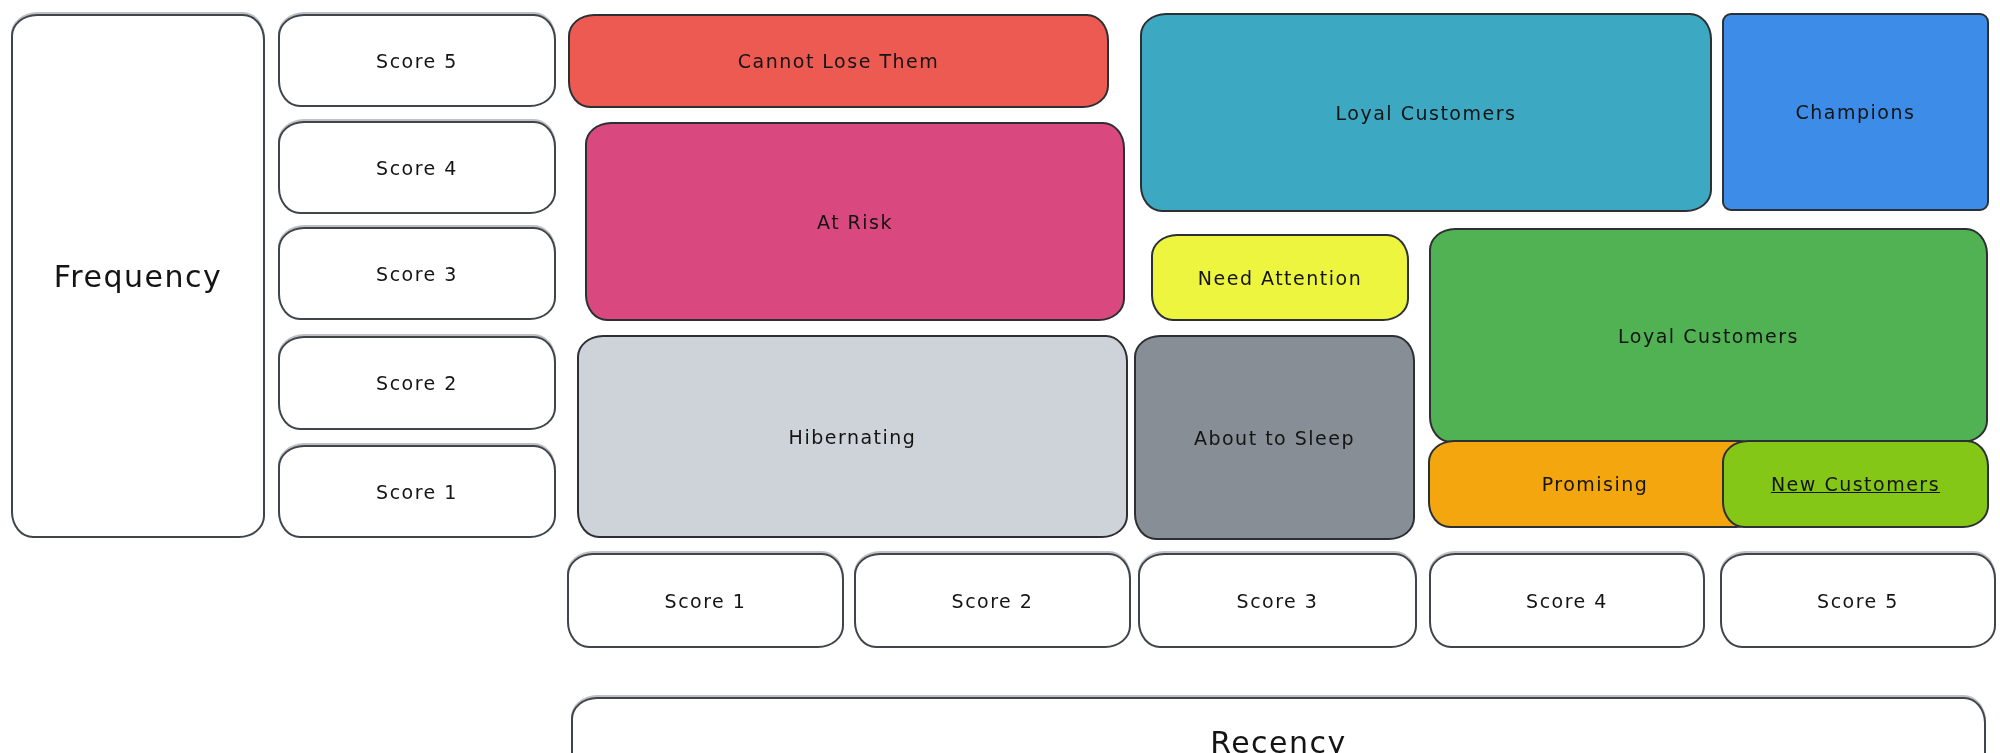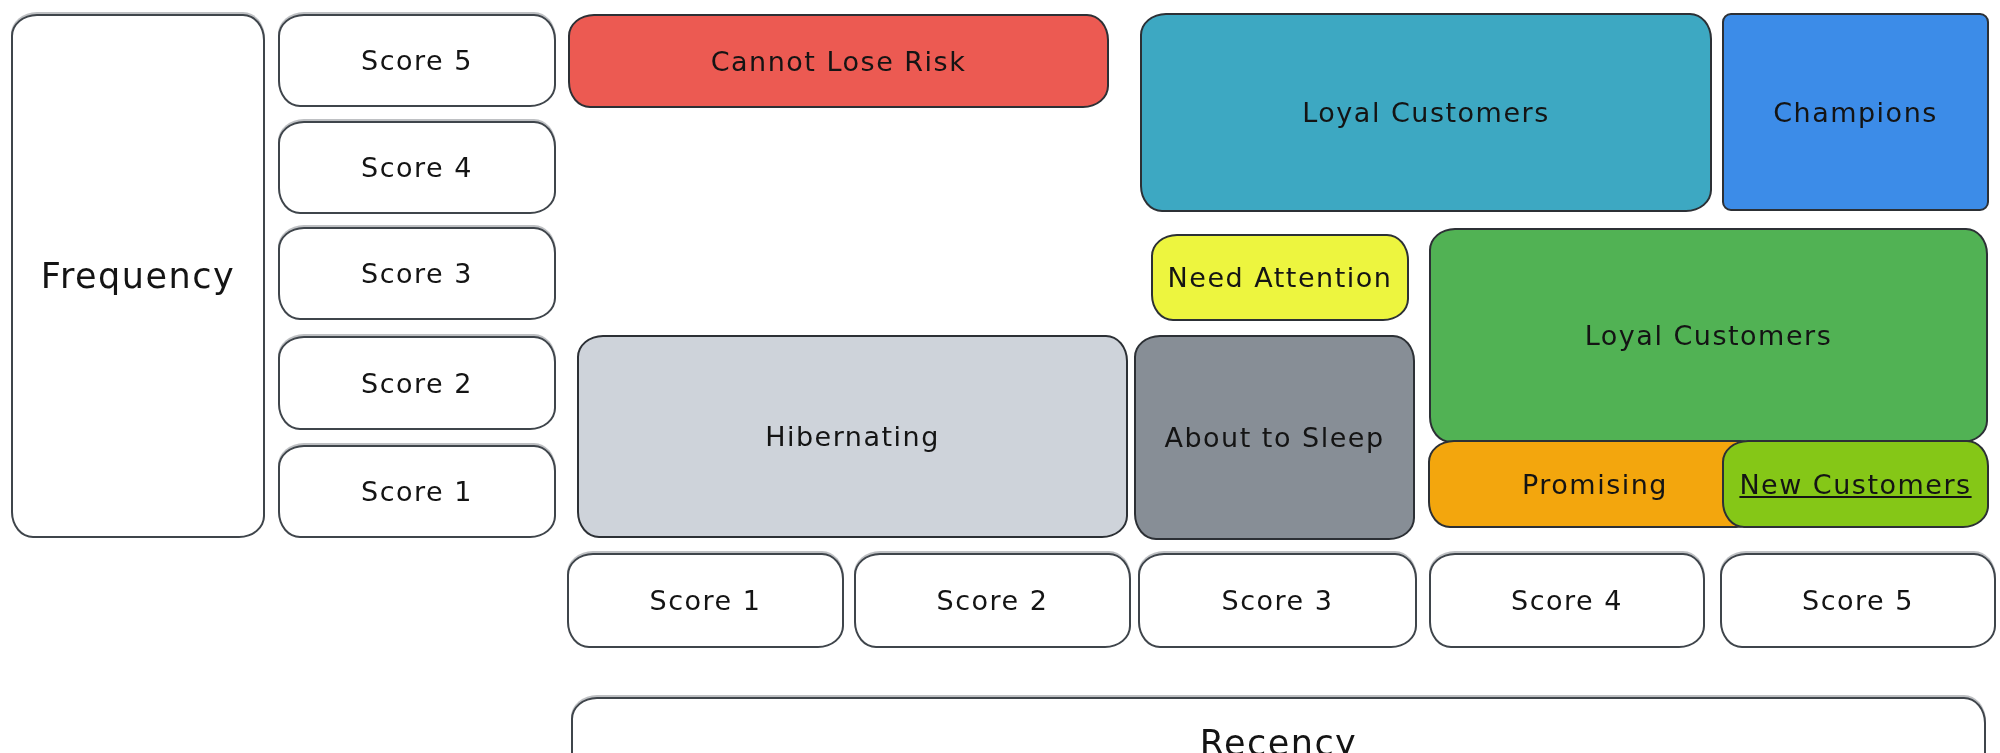--- a/index.html
+++ b/index.html
@@ -10,53 +10,54 @@
     font-family:"DejaVu Sans", sans-serif;
     color:#141414;
   }
   .box{
     position:absolute;
     display:flex;align-items:center;justify-content:center;
     box-sizing:border-box;
     border:2px solid #33383d;
     border-radius:26px 22px 26px 22px / 22px 26px 22px 26px;
     background:#ffffff;
-    font-size:27px;
+    font-size:19px;
     letter-spacing:1.5px;
     white-space:nowrap;
     text-align:center;
   }
   .white{
     border-color:#3f454b;
     box-shadow:0 -2px 0 0 rgba(110,115,122,.45);
   }
   .seg{
     border-color:#2c3035;
   }
-  .axis-label{font-size:35px;}
+  .axis-label{font-size:30px;}
 </style>
 </head>
 <body>
 
 <div class="canvas">
 
   <div class="box white axis-label" style="left:11px;top:14px;width:254px;height:524px;">Frequency</div>
 
   <div class="box white" style="left:278px;top:14px;width:278px;height:93px;">Score 5</div>
   <div class="box white" style="left:278px;top:121px;width:278px;height:93px;">Score 4</div>
   <div class="box white" style="left:278px;top:227px;width:278px;height:93px;">Score 3</div>
   <div class="box white" style="left:278px;top:336px;width:278px;height:94px;">Score 2</div>
   <div class="box white" style="left:278px;top:445px;width:278px;height:93px;">Score 1</div>
 
-  <div class="box seg" style="left: 568px; top: 14px; width: 541px; height: 94px; background-color: rgb(236, 90, 82);">Cannot Lose Risk</div>
+  <div class="box seg" style="left: 568px; top: 14px; width: 541px; height: 94px; background-color: rgb(236, 90, 82);">Cannot Lose Them</div>
 
   <div class="box seg" style="left: 1140px; top: 13px; width: 572px; height: 199px; background-color: rgb(61, 168, 194);">Loyal Customers</div>
 
   <div class="box seg" style="left: 1722px; top: 13px; width: 267px; height: 198px; background-color: rgb(60, 140, 232); border-radius: 9px;">Champions</div>
 
+  <div class="box seg" style="left: 585px; top: 122px; width: 540px; height: 199px; background-color: rgb(217, 72, 126);">At Risk</div>
 
   <div class="box seg" style="left: 1151px; top: 234px; width: 258px; height: 87px; background-color: rgb(237, 245, 63);">Need Attention</div>
 
   <div class="box seg" style="left: 1429px; top: 228px; width: 559px; height: 215px; background-color: rgb(81, 178, 84);">Loyal Customers</div>
 
   <div class="box seg" style="left: 577px; top: 335px; width: 551px; height: 203px; background-color: rgb(206, 211, 218);">Hibernating</div>
 
   <div class="box seg" style="left: 1134px; top: 335px; width: 281px; height: 205px; background-color: rgb(135, 142, 150);">About to Sleep</div>
 
   <div class="box seg" style="left: 1428px; top: 440px; width: 334px; height: 88px; background-color: rgb(243, 166, 13);">Promising</div>

